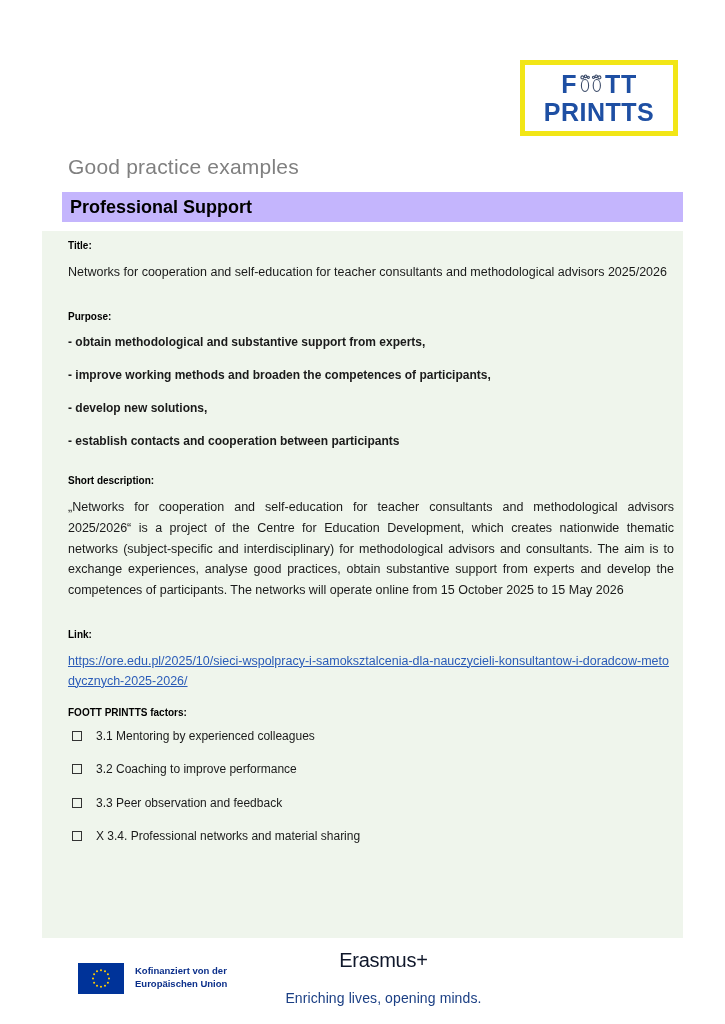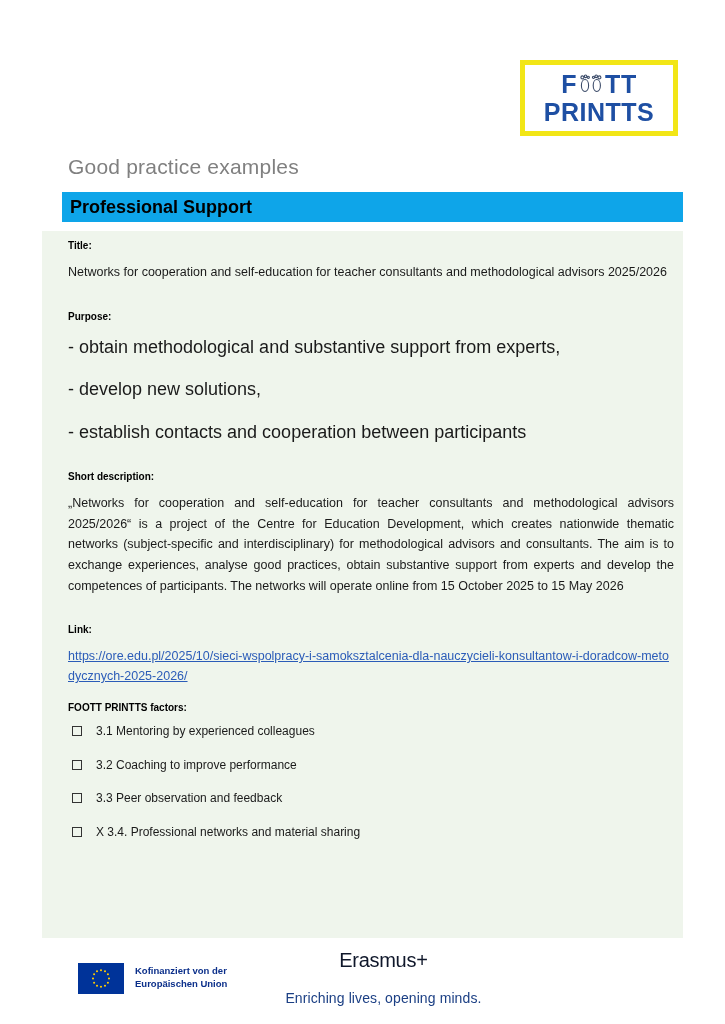--- a/index.html
+++ b/index.html
@@ -58,21 +58,21 @@
     color: #808080;
     font-weight: 400;
     letter-spacing: 0.2px;
   }
   .section-band {
     position: absolute;
     left: 62px;
     top: 192px;
     width: 621px;
     height: 30px;
-    background: #0ea5e9;
+    background: #c4b5fd;
     display: flex;
     align-items: center;
     box-sizing: border-box;
     padding-left: 8px;
   }
   .section-band span {
     font-size: 18px;
     font-weight: 700;
     color: #000000;
   }
@@ -101,24 +101,25 @@
     margin: 0 0 11px 0;
   }
   .para {
     font-size: 12.5px;
     line-height: 1.65;
     color: #1a1a1a;
     margin: 0 0 12px 0;
   }
   .para.justify { text-align: justify; }
   .bullet-line {
-    font-size: 18px;
+    font-size: 12px;
     line-height: 1.6;
     color: #1a1a1a;
     margin: 0 0 14px 0;
+    font-weight: bold;
   }
   .gap-lg { height: 16px; }
   .gap-md { height: 10px; }
 
   .link-a {
     font-size: 12.5px;
     line-height: 1.6;
     color: #2b5cb8;
     text-decoration: underline;
     word-break: break-all;
@@ -223,20 +224,21 @@
 
 <div class="content">
 
   <div class="field-label">Title:</div>
   <div class="para">Networks for cooperation and self-education for teacher consultants and methodological advisors 2025/2026</div>
 
   <div class="gap-lg"></div>
 
   <div class="field-label">Purpose:</div>
   <div class="bullet-line">- obtain methodological and substantive support from experts,</div>
+  <div class="bullet-line">- improve working methods and broaden the competences of participants,</div>
   <div class="bullet-line">- develop new solutions,</div>
   <div class="bullet-line">- establish contacts and cooperation between participants</div>
 
   <div class="gap-md"></div>
 
   <div class="field-label">Short description:</div>
   <div class="para justify">„Networks for cooperation and self-education for teacher consultants and methodological advisors 2025/2026“ is a project of the Centre for Education Development, which creates nationwide thematic networks (subject-specific and interdisciplinary) for methodological advisors and consultants. The aim is to exchange experiences, analyse good practices, obtain substantive support from experts and develop the competences of participants. The networks will operate online from 15 October 2025 to 15 May 2026</div>
 
   <div class="gap-lg"></div>
 

